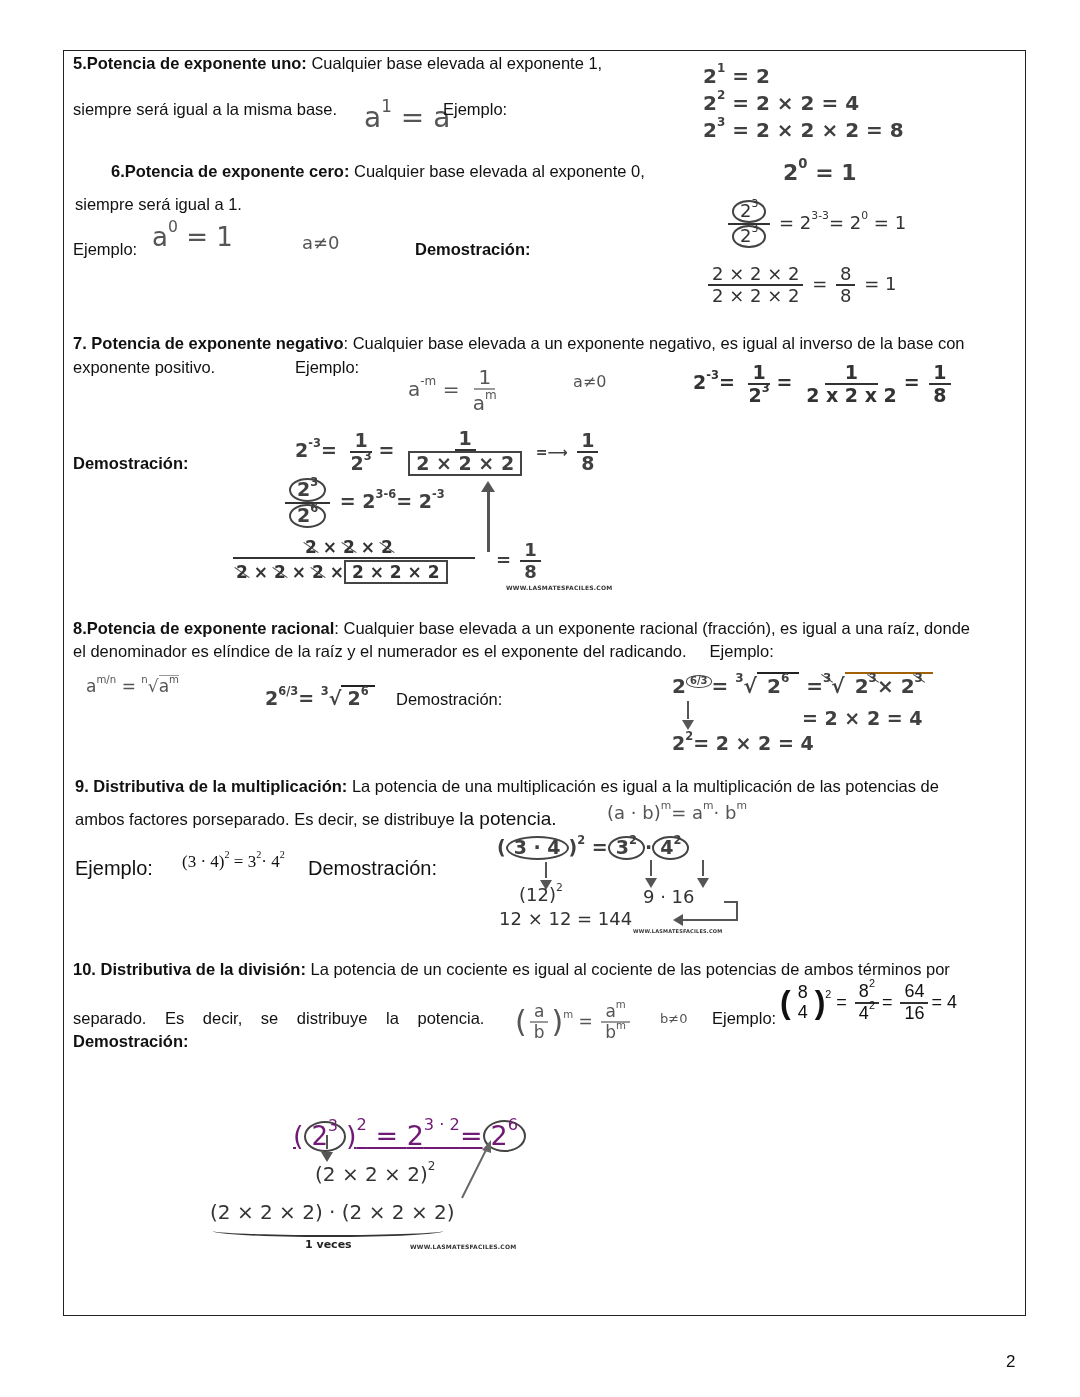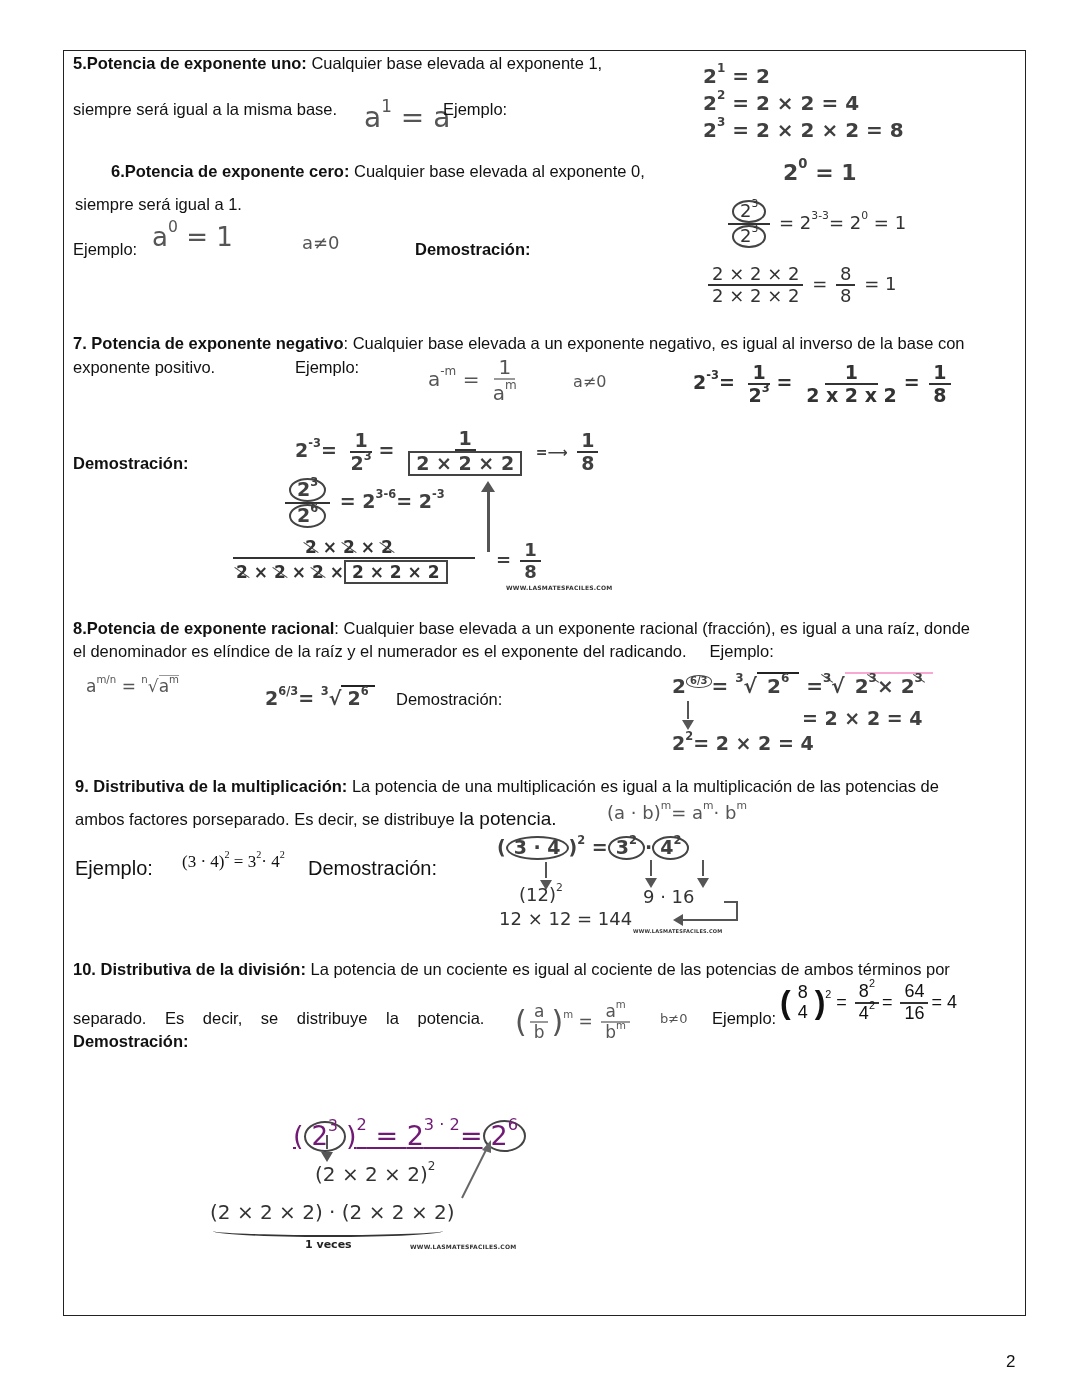--- a/index.html
+++ b/index.html
@@ -78,21 +78,21 @@
       <span class="den">8</span>
     </span>
   <span>= 1</span>
 </div>
 
 <div class="abs txt" style="left:73px; top:332px;">
   <b>7. Potencia de exponente negativo</b><span>: Cualquier base elevada a un exponente negativo, es igual al inverso de la base con</span>
 </div>
 <div class="abs txt" style="left:73px; top:356px;">exponente positivo.</div>
 <div class="abs txt" style="left:295px; top:356px;">Ejemplo:</div>
-<div class="abs mathg gray" style="left:408px; top:356px; font-size:20px;margin-left:20px;">
+<div class="abs mathg gray" style="left:408px; top:366px; font-size:20px;">
   <span>a</span><sup>-m</sup> =
   <span class="frac">
       <span class="num" style="border-color:#999;">1</span>
       <span class="den" style="margin-top:2px;"><span>a</span><sup>m</sup></span>
     </span>
 </div>
 <div class="abs mathg gray" style="left:573px; top:372px; font-size:16px;">a≠0</div>
 <div class="abs math" style="left:693px; top:362px; font-size:19px; font-weight:bold;">
   <span>2</span><sup>-3</sup>=
   <span class="frac">
@@ -158,21 +158,21 @@
 </div>
 <div class="abs mathg gray" style="left:86px; top:676px; font-size:17px;">
   <span>a</span><sup><span>m</span>/<span>n</span></sup> = <sup>n</sup>√<span style="border-top:1.5px solid #999;"><span>a</span><sup>m</sup></span>
 </div>
 <div class="abs mathb" style="left:265px; top:687px; font-size:19px;">
   <span>2</span><sup><span>6</span>/<span>3</span></sup>= <sup>3</sup>√<span style="border-top:2px solid #222; padding:0 6px;"><span>2</span><sup>6</sup></span>
 </div>
 <div class="abs txt" style="left:396px; top:688px;">Demostración:</div>
 <div class="abs mathb" style="left:672px; top:674px; font-size:20px;">
   <span>2</span><sup class="circ" style="font-size:10px; padding:0 3px; border-width:1px;"><span>6</span>/<span>3</span></sup>= <sup>3</sup>√<span style="border-top:2px solid #222; padding:0 10px;"><span>2</span><sup>6</sup></span>
-  =<sup class="strike">3</sup>√<span style="border-top:2px solid #f9a8d4; padding:0 10px;"><span>2</span><sup class="strike">3</sup><span>×</span> <span>2</span><sup class="strike">3</sup></span>
+  =<sup class="strike">3</sup>√<span style="border-top:2px solid #a16207; padding:0 10px;"><span>2</span><sup class="strike">3</sup><span>×</span> <span>2</span><sup class="strike">3</sup></span>
 </div>
 <div class="abs mathb" style="left:802px; top:707px; font-size:19px;">= 2 × 2 = 4</div>
 <div class="vline" style="left:687px; top:701px; width:2px; height:18px;"></div>
 <div class="abs" style="left:682px; top:716px;"><span class="arrow-down"></span></div>
 <div class="abs mathb" style="left:672px; top:732px; font-size:19px;">
   <span>2</span><sup>2</sup><span>= 2 × 2 = 4</span>
 </div>
 
 <div class="abs txt" style="left:75px; top:775px;">
   <b>9. Distributiva de la multiplicación:</b>

